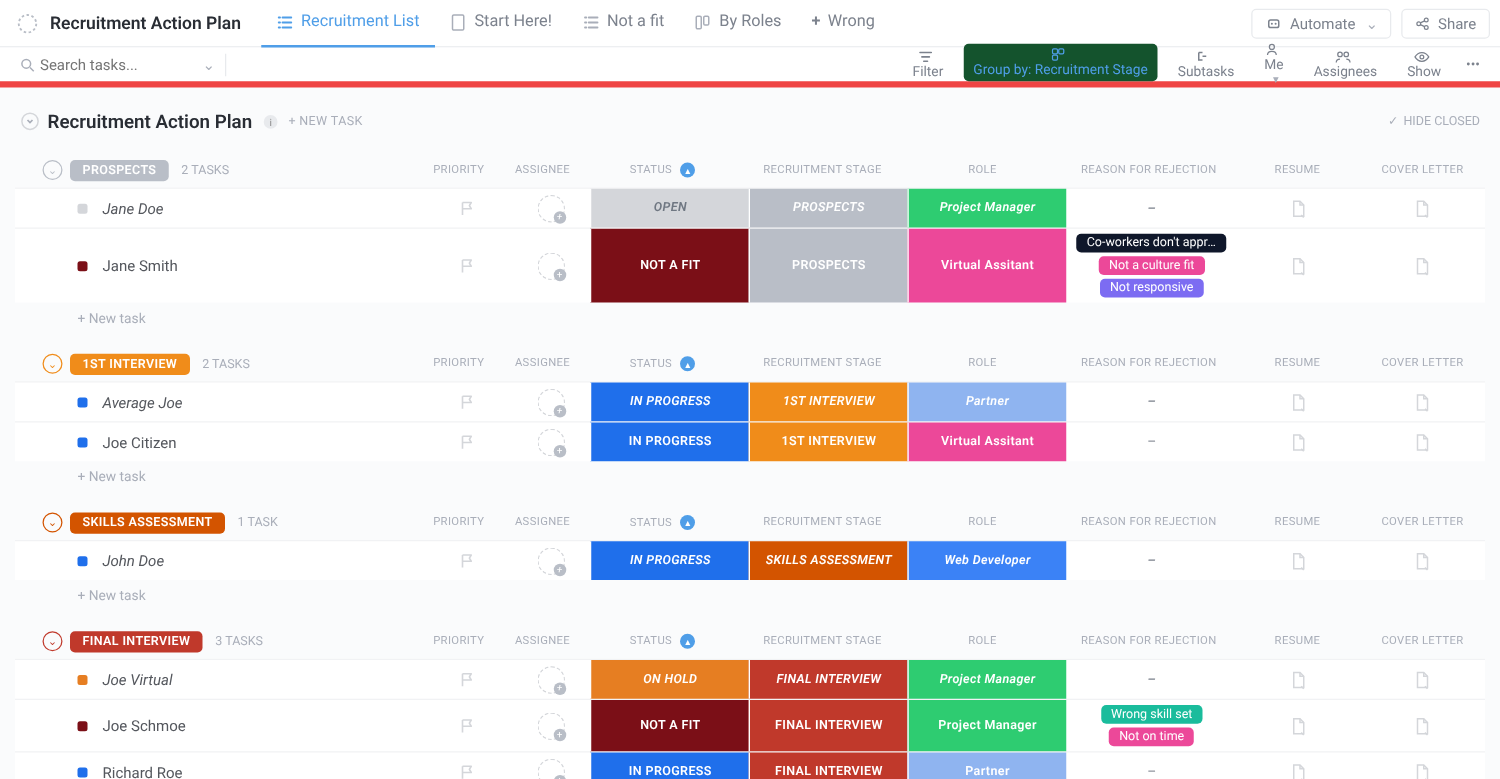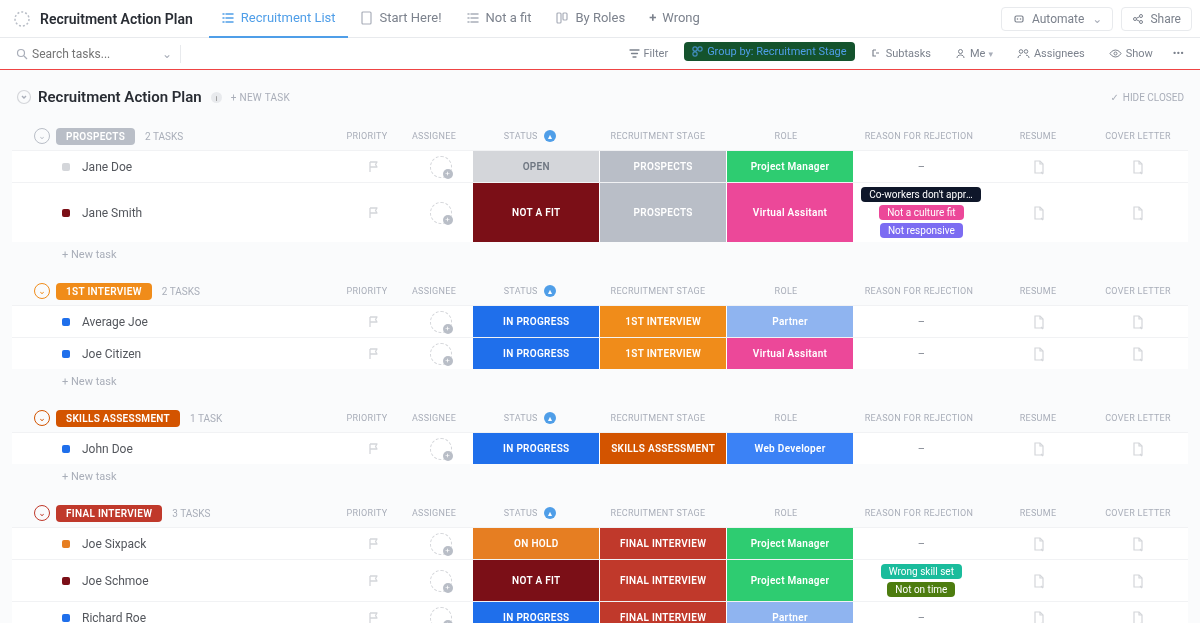--- a/index.html
+++ b/index.html
@@ -7,47 +7,47 @@
 .top-bar { display: flex; align-items: center; height: 38px; background: #fff; border-bottom: 1px solid #e8eaed; padding: 0 8px; }
 .doc-icon { width: 20px; height: 20px; display: inline-flex; align-items: center; justify-content: center; margin-right: 8px; margin-left: 4px; }
 .doc-title { font-weight: 600; font-size: 14px; color: #292d34; margin-right: 16px; }
 .tab { display: inline-flex; align-items: center; padding: 0 12px; height: 38px; color: #7c828d; font-size: 13px; cursor: pointer; border-bottom: 2px solid transparent; }
 .tab.active { color: #4f9ee8; border-bottom-color: #4f9ee8; }
 .tab-icon { width: 14px; height: 14px; margin-right: 6px; display: inline-flex; }
 .spacer { flex: 1; }
 .top-btn { display: inline-flex; align-items: center; padding: 4px 10px; border: 1px solid #e8eaed; border-radius: 4px; color: #7c828d; font-size: 12px; cursor: pointer; margin-left: 8px; background: #fff; }
 .top-btn .i { margin-right: 6px; }
 
-.toolbar { display: flex; align-items: center; height: 32px; background: #fff; border-bottom: 1px solid #ef4444; padding: 0 12px; justify-content: flex-end; }
+.toolbar { display: flex; align-items: center; height: 32px; background: #fff; border-bottom: 5px solid #ef4444; padding: 0 12px; justify-content: flex-end; }
 .search-wrap { display: flex; align-items: center; color: #a9aeb9; font-size: 12px; padding: 0 4px; width: 160px; position: relative; }
 .search-wrap input { border: none; outline: none; font-size: 12px; color: #7c828d; width: 110px; margin-left: 4px; background: transparent; }
 .search-caret { position: absolute; right: 0; color: #a9aeb9; }
 .sep { width: 1px; height: 18px; background: #e8eaed; margin: 0 8px; }
-.tool-pill { display: inline-flex; align-items: center; padding: 3px 8px; border-radius: 4px; font-size: 11px; color: #7c828d; cursor: pointer; margin-left: 8px; }
+.tool-pill { display: inline-flex; align-items: center; padding: 3px 8px; border-radius: 4px; font-size: 11px; color: #7c828d; cursor: pointer; margin-left: 8px; flex-direction: column; }
 .tool-pill.group { background: #14532d; color: #4f9ee8; }
 .tool-pill .i { margin-right: 4px; }
 
 .content { padding: 12px 12px 24px 12px; }
 .list-header { display: flex; align-items: center; padding: 6px 4px 10px 4px; }
 .list-header .chev { color: #a9aeb9; margin-right: 6px; cursor: pointer; }
 .list-header .title { font-weight: 600; font-size: 15px; color: #292d34; margin-right: 8px; }
 .list-header .info { color: #b9bec7; margin-right: 8px; }
 .list-header .newtask { color: #a9aeb9; font-size: 10px; letter-spacing: 0.3px; cursor: pointer; }
 .hide-closed { font-size: 10px; color: #a9aeb9; cursor: pointer; display: inline-flex; align-items: center; }
 
 .group { margin-top: 6px; margin-bottom: 10px; }
 .group-head { display: flex; align-items: center; padding-left: 22px; height: 28px; }
 .group-head .chev { width: 16px; height: 16px; border-radius: 50%; border: 1.5px solid; display: inline-flex; align-items: center; justify-content: center; margin-right: 6px; cursor: pointer; font-size: 9px; }
 .group-pill { padding: 3px 10px; border-radius: 4px; font-size: 10px; font-weight: 600; color: #fff; letter-spacing: 0.3px; }
 .group-count { font-size: 10px; color: #a9aeb9; margin-left: 10px; }
 .col-headers { display: flex; align-items: center; font-size: 9px; color: #a9aeb9; letter-spacing: 0.3px; }
 .col-headers > div { text-align: center; }
 
 .row { display: flex; align-items: stretch; background: #fff; border-top: 1px solid #f1f2f4; min-height: 32px; }
-.row:first-child { border-top: 1px solid #f1f2f4; }
+.row:first-child { border-top: 1px solid #f1f2f4; font-style: italic; }
 .cell-name { width: 330px; display: flex; align-items: center; padding-left: 50px; font-size: 12px; color: #54575d; }
 .dot { width: 8px; height: 8px; border-radius: 2px; margin-right: 12px; }
 .cell-priority { width: 70px; display: flex; align-items: center; justify-content: center; }
 .cell-assignee { width: 64px; display: flex; align-items: center; justify-content: center; }
 .cell-badge { width: 128px; display: flex; align-items: center; justify-content: center; color: #fff; font-size: 10px; font-weight: 600; letter-spacing: 0.3px; border-left: 1px solid #fff; }
 .cell-reason { width: 138px; display: flex; flex-direction: column; align-items: center; justify-content: center; gap: 3px; padding: 4px 0; font-size: 11px; color: #7c828d; }
 .cell-icon { width: 100px; display: flex; align-items: center; justify-content: center; color: #d4d6da; }
 .reason-tag { padding: 2px 8px; border-radius: 4px; color: #fff; font-size: 10px; white-space: nowrap; max-width: 120px; overflow: hidden; text-overflow: ellipsis; }
 
 .add-row { padding: 6px 0 6px 50px; font-size: 11px; color: #a9aeb9; cursor: pointer; }
@@ -483,21 +483,21 @@
             <div style="width:128px">ROLE</div>
             <div style="width:138px">REASON FOR REJECTION</div>
             <div style="width:100px">RESUME</div>
             <div style="width:100px">COVER LETTER</div>
           </div>
         </div>
         <div>
           <div class="row">
             <div class="cell-name">
               <span class="dot" style="background:#e67e22"></span>
-              <span>Joe Sixpack</span>
+              <span>Joe Virtual</span>
             </div>
             <div class="cell-priority">
               <svg class="flag-icon" viewBox="0 0 14 14">
                 <path d="M3 2v10M3 2h7l-1.5 2.5L10 7H3" fill="none" stroke="#d4d6da" stroke-width="1.3" stroke-linejoin="round"></path>
               </svg>
             </div>
             <div class="cell-assignee">
               <div class="avatar-ph"></div>
             </div>
             <div class="cell-badge" style="background:#e67e22;">ON HOLD</div>
@@ -532,21 +532,21 @@
               </svg>
             </div>
             <div class="cell-assignee">
               <div class="avatar-ph"></div>
             </div>
             <div class="cell-badge" style="background:#7b0f17;">NOT A FIT</div>
             <div class="cell-badge" style="background:#c0392b">FINAL INTERVIEW</div>
             <div class="cell-badge" style="background:#2ecc71">Project Manager</div>
             <div class="cell-reason">
               <span class="reason-tag" style="background:#1abc9c">Wrong skill set</span>
-              <span class="reason-tag" style="background:#4d7c0f">Not on time</span>
+              <span class="reason-tag" style="background:#ec4899">Not on time</span>
             </div>
             <div class="cell-icon">
               <svg width="16" height="16" viewBox="0 0 16 16">
                 <path d="M4 2h5l3 3v9H4z" fill="none" stroke="#d4d6da" stroke-width="1.2"></path>
                 <path d="M9 2v3h3" fill="none" stroke="#d4d6da" stroke-width="1.2"></path>
                 <path d="M10 13l2 2" stroke="#d4d6da" stroke-width="1.2"></path>
               </svg>
             </div>
             <div class="cell-icon">
               <svg width="16" height="16" viewBox="0 0 16 16">

